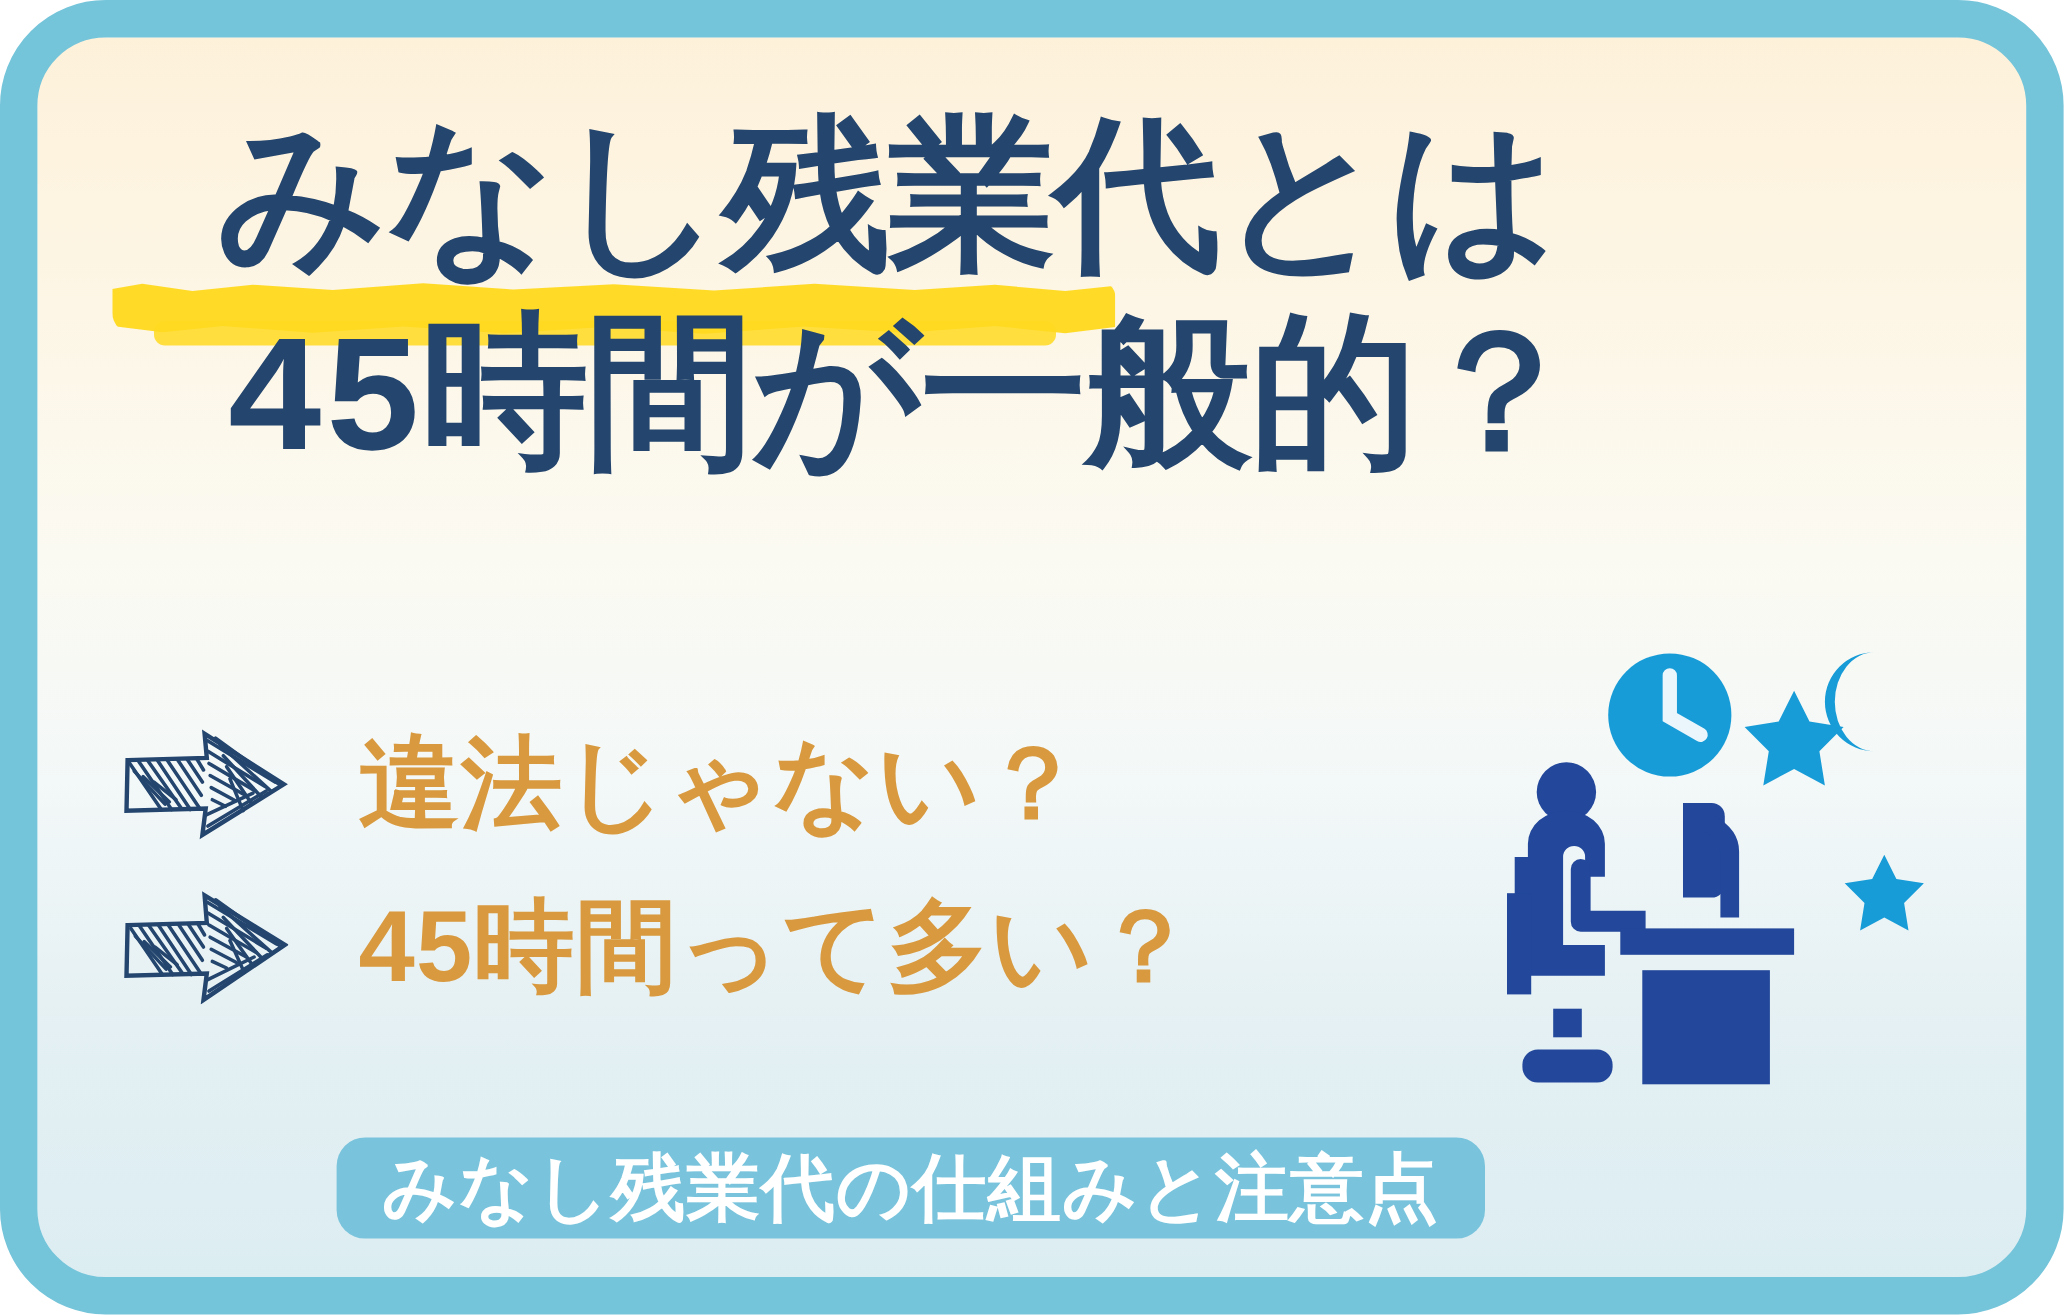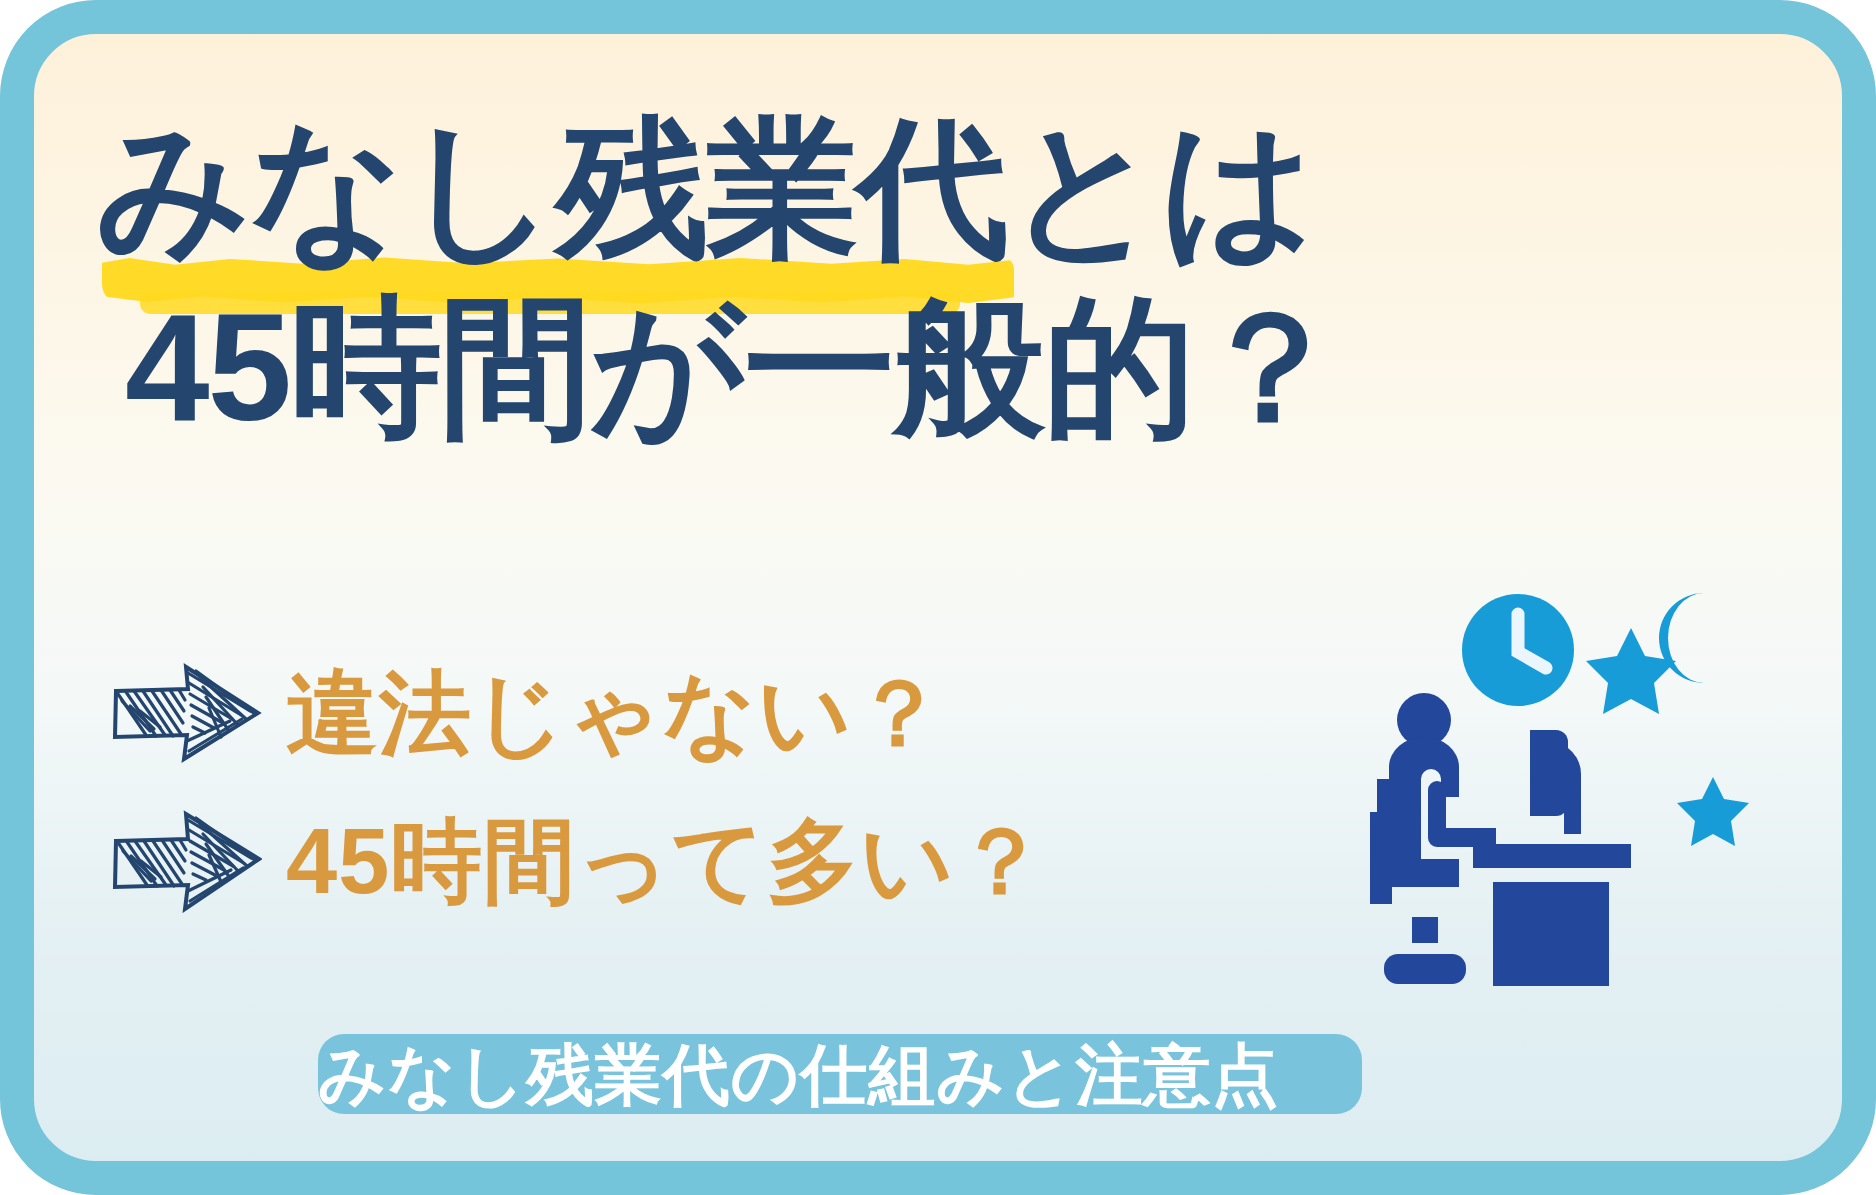--- a/index.html
+++ b/index.html
@@ -12,26 +12,27 @@
     border-radius:96px;
     background:linear-gradient(180deg,#fdf1da 0%,#fdf6e6 22%,#fbfaf2 42%,#f3f8f8 60%,#e4f0f3 80%,#dcedf2 100%);
     overflow:hidden;
   }
 
   
   #title-block{position:absolute;left:62px;top:62px;width:1420px;}
   .title-line{
     position:relative;
     color:#23456e;
-    font-family:Liberation Sans, sans-serif;
+    font-family:Liberation Mono, monospace;
     font-weight:700;
     font-size:150px;
     line-height:1.22;
     letter-spacing:-2px;
     white-space:nowrap;
+    text-align:center;
   }
   #title-line-1{font-size:152px;}
   #title-line-2{font-size:152px;margin-top:-6px;margin-left:29px;}
 
   
   #marker{
     position:absolute;left:6px;top:160px;width:912px;height:48px;
     background:#ffd91e;
     border-radius:4px 14px 8px 20px;
     z-index:0;
@@ -50,30 +51,31 @@
   .bullet + .bullet{margin-top:30px;}
   .arrow-ico{width:152px;height:104px;flex:0 0 152px;margin-right:24px;}
   .bullet-label{
     color:#d99a3f;
     font-family:"Liberation Sans",sans-serif;
     font-weight:700;
     font-size:92px;
     line-height:1;
     letter-spacing:1px;
     white-space:nowrap;
+    margin-left:40px;
   }
 
   
   #illo{position:absolute;left:1322px;top:528px;width:408px;height:424px;}
 
   
   #banner{
-    position:absolute;left:272px;top:1000px;width:1044px;height:80px;
+    position:absolute;left:272px;top:1000px;width:1044px;height:92px;
     background:#79c4dc;border-radius:26px;
-    display:flex;align-items:center;margin-left:12px;
+    display:flex;align-items:center;justify-content:center;
   }
   #banner-label{
     color:#ffffff;font-family:"Liberation Sans",sans-serif;
     font-weight:700;font-size:67px;line-height:1;letter-spacing:1px;white-space:nowrap;
   }
 </style>
 </head>
 <body>
 
 <div id="card">

